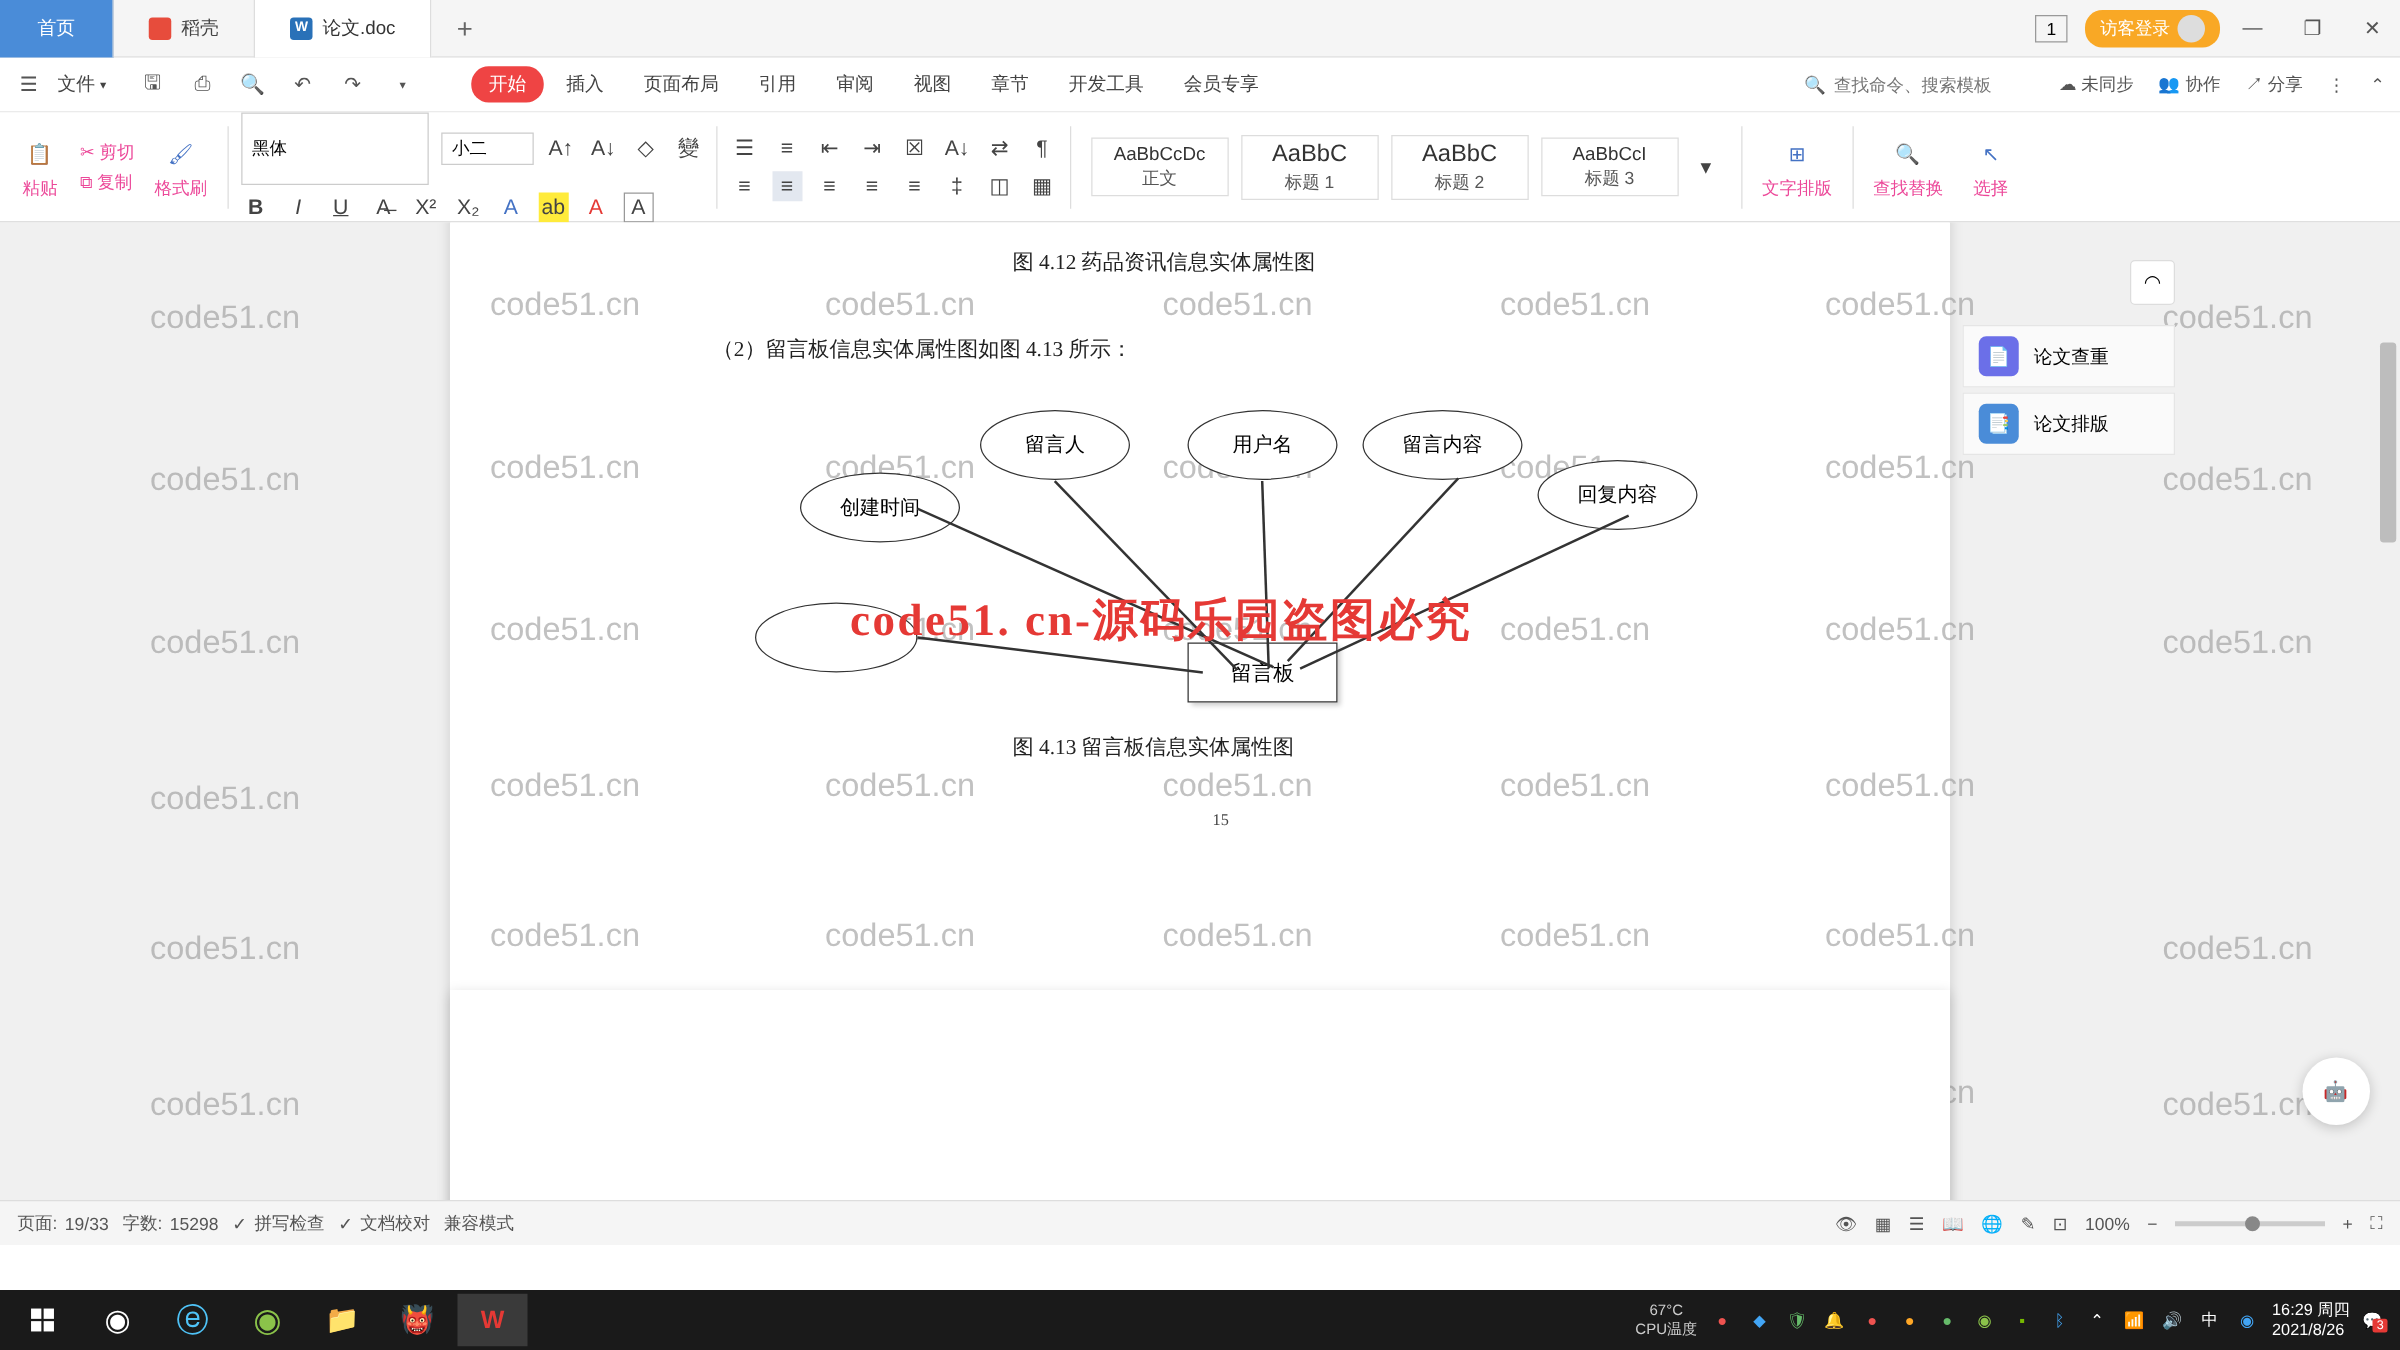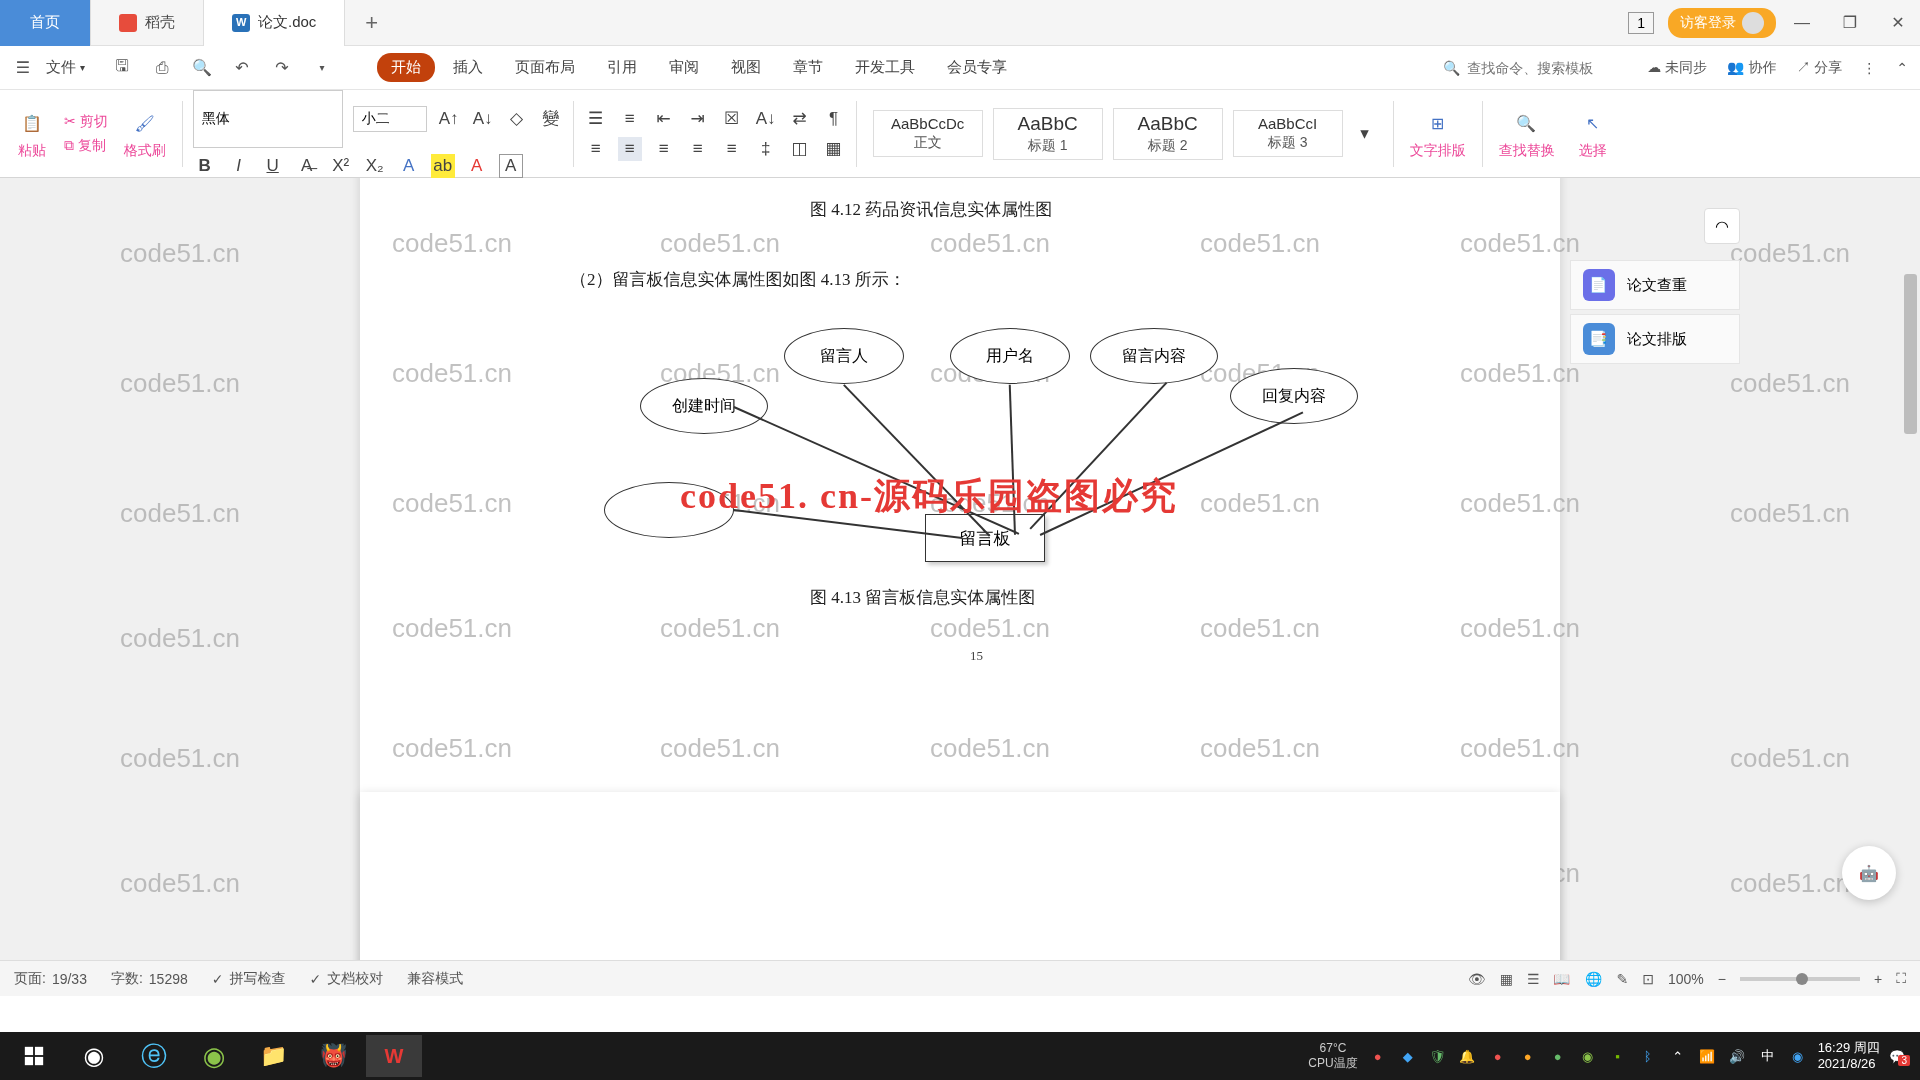--- a/index.html
+++ b/index.html
@@ -17,21 +17,21 @@
 .badge-1{border:1px solid #999;padding:2px 8px;font-size:14px;margin-right:10px}
 .login-pill{background:#f9a825;color:#fff;padding:4px 12px;border-radius:14px;font-size:14px;display:flex;align-items:center;gap:6px}
 .avatar{width:22px;height:22px;border-radius:50%;background:#ddd}
 .win-btn{width:44px;height:36px;display:flex;align-items:center;justify-content:center;color:#555;font-size:16px}
 .menubar{height:44px;display:flex;align-items:center;padding:0 12px;gap:6px;border-bottom:1px solid #e5e5e5}
 .menu-ico{width:22px;height:22px;display:flex;align-items:center;justify-content:center;color:#555}
 .file-menu{display:flex;align-items:center;gap:4px;font-size:15px;color:#444;padding:0 6px}
 .quick-icons{display:flex;gap:18px;padding:0 14px}
 .menu-tabs{display:flex;gap:4px;margin-left:24px}
 .menu-tab{padding:5px 14px;font-size:15px;color:#444;cursor:pointer}
-.menu-tab.active{background:#c2410c;color:#fff;border-radius:14px}
+.menu-tab.active{background:#ef4444;color:#fff;border-radius:14px}
 .menubar-right{margin-left:auto;display:flex;align-items:center;gap:20px;font-size:14px;color:#555}
 .search-area{display:flex;align-items:center;gap:6px;color:#999}
 .search-area input{border:none;outline:none;font-size:14px;width:160px;color:#000000}
 .toolbar{height:88px;background:#fff;display:flex;align-items:center;padding:0 10px;border-bottom:1px solid #d5d5d5;gap:10px}
 .tb-group{display:flex;flex-direction:column;align-items:center;gap:2px;padding:0 6px}
 .tb-group-h{display:flex;align-items:center;gap:10px;padding:0 6px}
 .tb-divider{width:1px;height:66px;background:#ddd}
 .tb-ico{width:32px;height:32px;display:flex;align-items:center;justify-content:center;color:#4472c4}
 .tb-label{font-size:14px;color:#ec4899}
 .font-combo{border:1px solid #ccc;padding:19px 8px;font-size:14px;width:150px;background:#fff}
@@ -49,21 +49,21 @@
 .ellipse{position:absolute;border:1.5px solid #333;background:#fff;border-radius:50%;display:flex;align-items:center;justify-content:center;font-size:16px;font-family:"SimSun"}
 .rect{position:absolute;border:1.5px solid #333;background:#fff;display:flex;align-items:center;justify-content:center;font-size:17px;font-family:"SimSun";box-shadow:3px 3px 4px rgba(0,0,0,.2)}
 .line{position:absolute;background:#333;transform-origin:left center;height:1.5px}
 .redtext{position:absolute;color:#e53935;font-size:36px;font-weight:600;font-family:"SimSun";letter-spacing:2px}
 .sidepanel{position:absolute;right:180px;top:30px;width:170px}
 .sp-toggle{width:36px;height:36px;border:1px solid #ddd;background:#fff;border-radius:4px;display:flex;align-items:center;justify-content:center;margin-left:auto;margin-bottom:16px}
 .sp-item{display:flex;align-items:center;gap:12px;padding:8px 12px;background:#fafafa;border:1px solid #e5e5e5;margin-bottom:4px;font-size:15px}
 .sp-icon{width:32px;height:32px;border-radius:6px;display:flex;align-items:center;justify-content:center;color:#fff}
 .sp-icon.purple{background:#6b6fe8}
 .sp-icon.blue{background:#4a8cd8}
-.statusbar{height:36px;background:#f5f5f5;display:flex;align-items:center;padding:14px 14px;gap:24px;font-size:14px;color:#555;border-top:1px solid #ddd}
+.statusbar{height:36px;background:#f5f5f5;display:flex;align-items:center;padding:14px 14px;gap:11px;font-size:14px;color:#555;border-top:1px solid #ddd}
 .sb-group{display:flex;align-items:center;gap:6px}
 .sb-right{margin-left:auto;display:flex;align-items:center;gap:14px}
 .zoom-slider{width:120px;height:4px;background:#ccc;position:relative}
 .zoom-thumb{position:absolute;width:12px;height:12px;border-radius:50%;background:#888;top:-4px;left:56px}
 .taskbar{position:absolute;bottom:0;left:0;right:0;height:48px;background:#1a1a1a;display:flex;align-items:center;padding:0 6px;gap:4px}
 .tb-item{width:56px;height:42px;display:flex;align-items:center;justify-content:center}
 .tb-wps{background:#3a3a3a}
 .tray{margin-left:auto;display:flex;align-items:center;gap:10px;color:#fff;font-size:13px;padding-right:8px}
 .tray-ico{width:20px;height:20px;display:flex;align-items:center;justify-content:center}
 .clock{text-align:left;line-height:1.2}
@@ -276,21 +276,21 @@
 
     <div class="caption" style="left:450px;top:30px">图 4.12   药品资讯信息实体属性图</div>
     <div class="para" style="left:210px;top:100px">（2）留言板信息实体属性图如图 4.13 所示：</div>
 
     <div class="ellipse" style="left:280px;top:210px;width:128px;height:56px">创建时间</div>
     <div class="ellipse" style="left:424px;top:160px;width:120px;height:56px">留言人</div>
     <div class="ellipse" style="left:590px;top:160px;width:120px;height:56px">用户名</div>
     <div class="ellipse" style="left:730px;top:160px;width:128px;height:56px">留言内容</div>
     <div class="ellipse" style="left:870px;top:200px;width:128px;height:56px">回复内容</div>
     <div class="ellipse" style="left:244px;top:314px;width:130px;height:56px"></div>
-    <div class="rect" style="left:565px;top:346px;width:120px;height:48px">留言板</div>
+    <div class="rect" style="left:590px;top:346px;width:120px;height:48px">留言板</div>
     <div class="line" style="left:374px;top:238px;width:312px;transform:rotate(24deg)"></div>
     <div class="line" style="left:484px;top:216px;width:210px;transform:rotate(46deg)"></div>
     <div class="line" style="left:650px;top:216px;width:150px;transform:rotate(88deg)"></div>
     <div class="line" style="left:670px;top:360px;width:200px;transform:rotate(-47deg)"></div>
     <div class="line" style="left:680px;top:366px;width:290px;transform:rotate(-25deg)"></div>
     <div class="line" style="left:374px;top:341px;width:230px;transform:rotate(7deg)"></div>
 
     <div class="redtext" style="left:320px;top:304px">code51. cn-源码乐园盗图必究</div>
     <div class="caption" style="left:450px;top:418px">图 4.13   留言板信息实体属性图</div>
     <div class="pagenum" style="left:610px;top:480px">15</div>

